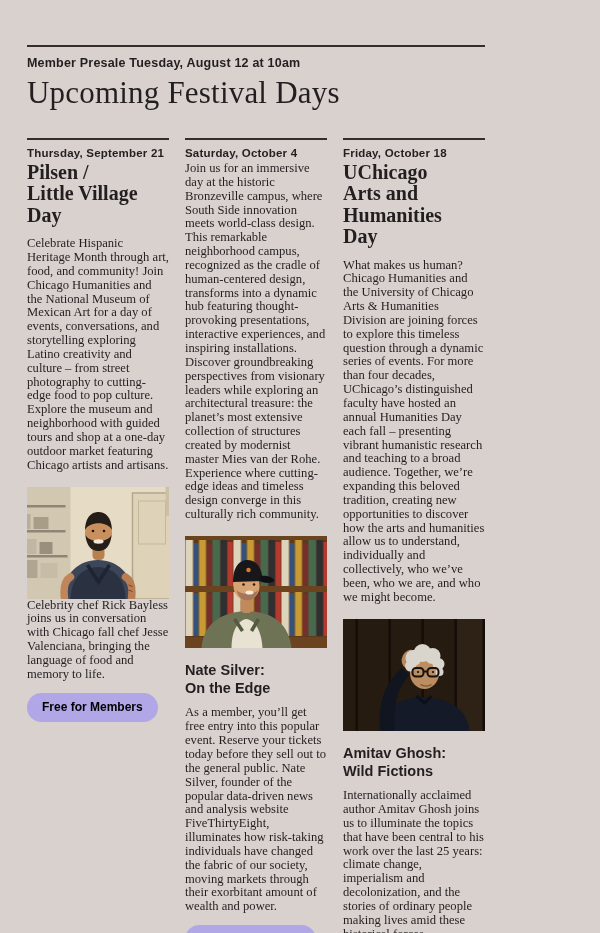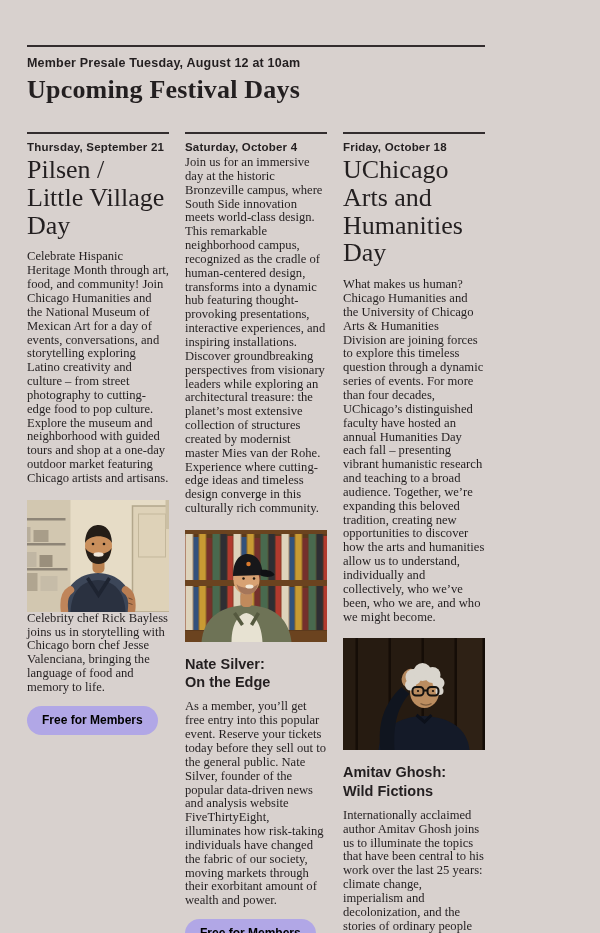--- a/index.html
+++ b/index.html
@@ -22,22 +22,22 @@
     border-top: 2px solid #332d2e;
     margin: 0 0 9px 0;
   }
   .presale {
     font-size: 12.5px;
     font-weight: bold;
     letter-spacing: .2px;
   }
   h1.page-title {
     font-family: "Liberation Serif", serif;
-    font-weight: 700;
-    font-size: 26px;
+    font-weight: 400;
+    font-size: 31px;
     letter-spacing: .2px;
     margin: 5px 0 0 0;
   }
   .columns {
     display: grid;
     grid-template-columns: repeat(3, 1fr);
     column-gap: 16px;
     align-items: start;
     margin-top: 27px;
   }
@@ -47,22 +47,22 @@
     margin: 0 0 7px 0;
   }
   .date {
     font-size: 11.5px;
     font-weight: bold;
     letter-spacing: .2px;
     margin-bottom: 3px;
   }
   h2.fest-title {
     font-family: "Liberation Serif", serif;
-    font-weight: 400;
-    font-size: 26px;
+    font-weight: 700;
+    font-size: 20px;
     line-height: 1.07;
     margin: 0 0 11px 0;
     white-space: pre-line;
   }
   p.desc {
     font-family: "Liberation Serif", serif;
     font-size: 12.6px;
     line-height: 1.1;
     margin: 0;
   }
@@ -138,21 +138,21 @@
           <path d="M228 196 l8 3 M227 206 l9 3" stroke="#6d4a33" stroke-width="2"></path>
           <rect x="156" y="118" width="24" height="28" rx="9" fill="#b9804f"></rect>
           <ellipse cx="168" cy="92" rx="27" ry="31" fill="#c98f5c"></ellipse>
           <path d="M141 86 C142 58 156 50 168 50 C182 50 194 60 195 86 C187 68 149 68 141 86 Z" fill="#241d17"></path>
           <path d="M142 96 C144 119 154 128 168 128 C182 128 192 119 194 96 C186 112 150 112 142 96 Z" fill="#251e18"></path>
           <ellipse cx="168" cy="109" rx="10" ry="4.5" fill="#f0e6d8"></ellipse>
           <circle cx="157" cy="88" r="2.6" fill="#1d150f"></circle>
           <circle cx="179" cy="88" r="2.6" fill="#1d150f"></circle>
         </svg>
       </figure>
-      <p class="desc">Celebrity chef Rick Bayless joins us in storytelling with Chicago born chef Jesse Valenciana, bringing the language of food and memory to life.</p>
+      <p class="desc">Celebrity chef Rick Bayless joins us in conversation with Chicago fall chef Jesse Valenciana, bringing the language of food and memory to life.</p>
       <button class="pill">Free for Members</button>
     </section>
 
     <section class="col">
       <hr class="col-rule">
       <div class="date">Saturday, October 4</div>
       <p class="desc">Join us for an immersive day at the historic Bronzeville campus, where South Side innovation meets world-class design. This remarkable neighborhood campus, recognized as the cradle of human-centered design, transforms into a dynamic hub featuring thought-provoking presentations, interactive experiences, and inspiring installations. Discover groundbreaking perspectives from visionary leaders while exploring an architectural treasure: the planet’s most extensive collection of structures created by modernist master Mies van der Rohe. Experience where cutting-edge ideas and timeless design converge in this culturally rich community.</p>
       <figure class="photo">
         <svg viewBox="0 0 334 224" preserveAspectRatio="xMidYMid slice" aria-hidden="true">
           <defs>

